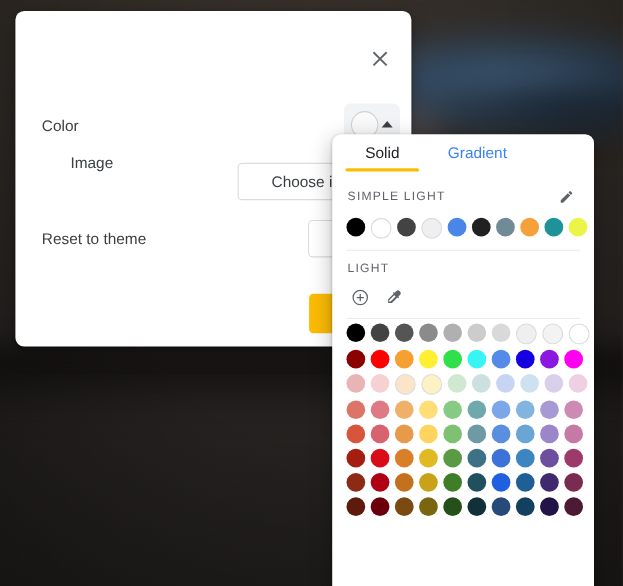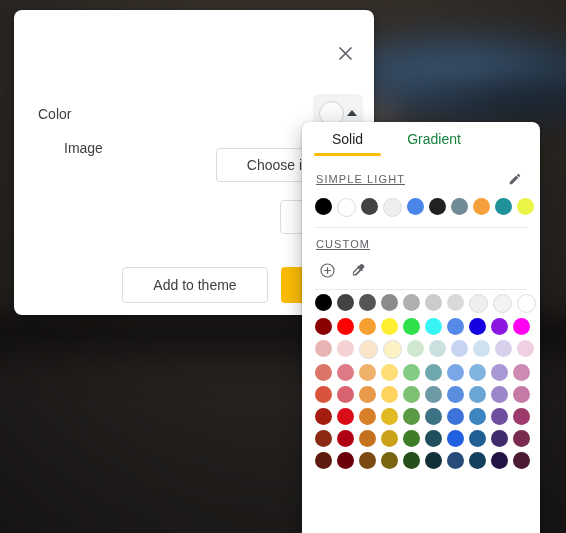--- a/index.html
+++ b/index.html
@@ -85,32 +85,32 @@
   
   #picker{
     position:absolute;left:302px;top:122px;width:238px;height:420px;
     background:#fff;border-radius:8px;
     box-shadow:0 1px 3px rgba(0,0,0,.24),0 6px 20px rgba(0,0,0,.28);
     overflow:hidden;
   }
   .tabs{display:flex;height:36px;padding:0 8px;}
   .tab{
     flex:0 0 auto;padding:0 22px;height:34px;line-height:34px;font-size:14px;
-    color:#15803d;cursor:pointer;position:relative;text-align:center;
+    color:#3b82f6;cursor:pointer;position:relative;text-align:center;
   }
   .tab.active{color:#202124;}
   .tab.active::after{
     content:"";position:absolute;left:4px;right:4px;bottom:0;height:3px;
     background:#fbbc04;border-radius:2px;
   }
   .sect-head{
     display:flex;align-items:center;justify-content:space-between;
     padding:10px 14px 2px 14px;
   }
-  .sect-title{font-size:11px;letter-spacing:1.1px;color:#5f6368;text-decoration:underline;}
+  .sect-title{font-size:11px;letter-spacing:1.1px;color:#5f6368;}
   .icon-btn{width:22px;height:22px;display:flex;align-items:center;
     justify-content:center;cursor:pointer;border-radius:50%;}
   .theme-row{display:flex;gap:5px;padding:6px 13px 10px 13px;}
   .sw{width:17px;height:17px;border-radius:50%;cursor:pointer;flex:0 0 auto;}
   .sw.outlined{border:1px solid #dadce0;}
   .divider{height:1px;background:#e8eaed;margin:0 13px;}
   .custom-actions{display:flex;gap:8px;padding:7px 14px 8px 14px;}
   .grid{padding:4px 13px 6px 13px;display:flex;flex-direction:column;gap:5px;}
   .grid-row{display:flex;gap:5px;}
   .transparent-wrap{padding:6px 13px 10px 13px;}
@@ -139,29 +139,31 @@
       <path d="M1.5 1.5 L13.5 13.5 M13.5 1.5 L1.5 13.5" stroke="#5f6368" stroke-width="1.7"></path>
     </svg>
   </div>
 
   <div class="row row-color">
     <span class="row-label">Color</span>
   </div>
   <div class="row row-image">
     <span class="row-label">Image</span>
   </div>
+  <div class="row row-reset">
+    <span class="row-label">Reset to theme</span>
+  </div>
 
   <div class="color-btn">
     <span class="color-swatch"></span>
     <span class="caret-up"></span>
   </div>
 
   <button class="btn-outline" id="choose-image-btn">Choose image</button>
   <button class="btn-outline" id="reset-btn">Reset</button>
-  <button class="btn-outline" id="add-theme-btn">Add to theme</button>
   <button id="done-btn">Done</button>
 </div>
 
 <div id="picker">
 
   <div class="tabs">
     <div class="tab active">Solid</div>
     <div class="tab">Gradient</div>
   </div>
 
@@ -183,21 +185,21 @@
       <div class="sw" style="background: rgb(33, 33, 33);"></div>
       <div class="sw" style="background: rgb(112, 138, 150);"></div>
       <div class="sw" style="background: rgb(246, 160, 60);"></div>
       <div class="sw" style="background: rgb(31, 145, 153);"></div>
       <div class="sw" style="background: rgb(234, 245, 71);"></div>
     </div>
 
   <div class="divider"></div>
 
   <div class="sect-head">
-    <span class="sect-title">CUSTOM</span>
+    <span class="sect-title">LIGHT</span>
   </div>
 
   <div class="custom-actions">
     <span class="icon-btn">
       <svg width="17" height="17" viewBox="0 0 24 24" aria-hidden="true">
         <circle cx="12" cy="12" r="9.2" fill="none" stroke="#5f6368" stroke-width="1.6"></circle>
         <path d="M12 7.4v9.2M7.4 12h9.2" stroke="#5f6368" stroke-width="1.6"></path>
       </svg>
     </span>
     <span class="icon-btn">

